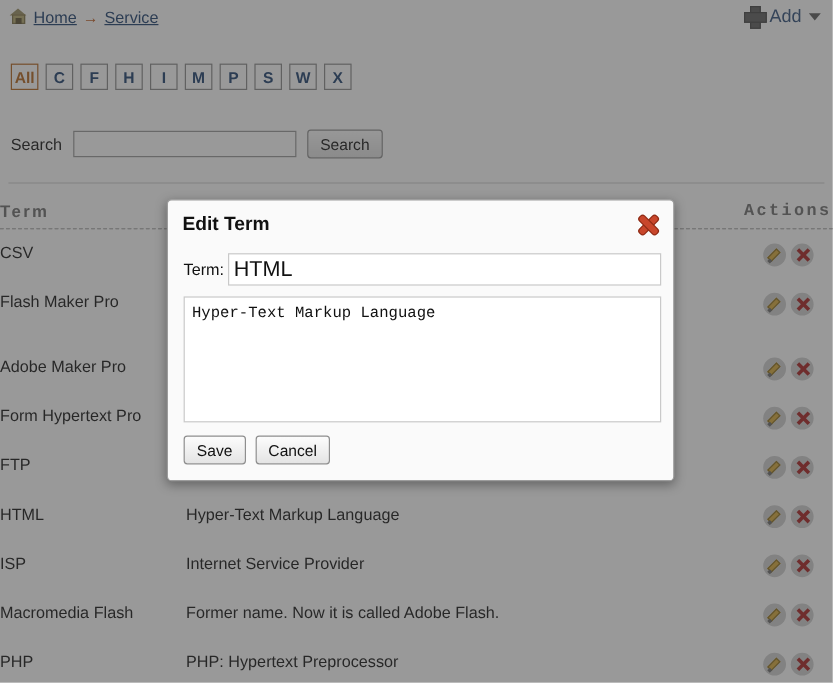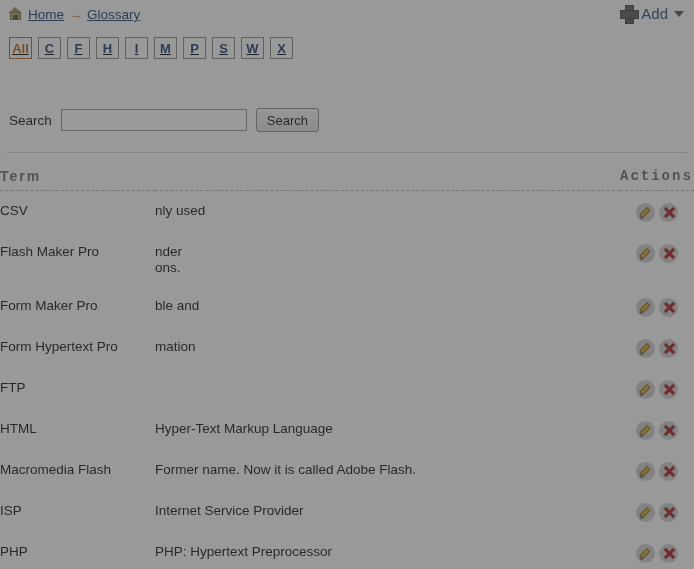--- a/index.html
+++ b/index.html
@@ -64,22 +64,22 @@
   .add-label { color: #2f4f7a; font-size: 15px; }
   .caret-down {
     width: 0; height: 0;
     border-left: 5px solid transparent;
     border-right: 5px solid transparent;
     border-top: 6px solid #5a5a5a;
     margin-left: 2px;
   }
 
   .alpha-row {
-    position: absolute; left: 9px; top: 37px;
-    display: flex; gap: 6px; text-decoration: underline;
+    position: absolute; left: 9px; top: 53px;
+    display: flex; gap: 6px;
   }
   .alpha {
     width: 23px; height: 22px;
     border: 1px solid #8b8b8b;
     display: flex; align-items: center; justify-content: center;
     font-size: 13px; font-weight: bold; color: #1d3f6e;
     cursor: pointer; background: transparent;
   }
   .alpha.active { border-color: #b5651d; color: #b5651d; }
 
@@ -228,21 +228,21 @@
   <div id="page-content">
 
     <div class="breadcrumb">
       <span class="home-ico">
         <span class="roof"></span>
           <span class="body"></span>
           <span class="door"></span>
       </span>
       <span class="bc-link">Home</span>
       <span class="bc-sep">→</span>
-      <span class="bc-link">Glossary</span>
+      <span class="bc-link">Service</span>
     </div>
 
     <div class="add-btn">
       <span class="plus-ico"></span>
       <span class="add-label">Add</span>
       <span class="caret-down"></span>
     </div>
 
     <div class="alpha-row" id="alpha-row">
         <div class="alpha active">All</div>
@@ -279,53 +279,72 @@
             <td class="c-desc" style="white-space: pre-line;">nly used</td>
             <td class="c-act"><span class="ico-btn ico-pencil"></span><span class="ico-btn ico-x"></span></td>
           </tr>
           <tr>
             <td class="c-term">Flash Maker Pro</td>
             <td class="c-desc" style="white-space: pre-line;">nder
 ons.</td>
             <td class="c-act"><span class="ico-btn ico-pencil"></span><span class="ico-btn ico-x"></span></td>
           </tr>
           <tr>
-            <td class="c-term">Form Maker Pro</td>
+            <td class="c-term">Adobe Maker Pro</td>
             <td class="c-desc" style="white-space: pre-line;">ble and</td>
             <td class="c-act"><span class="ico-btn ico-pencil"></span><span class="ico-btn ico-x"></span></td>
           </tr>
           <tr>
             <td class="c-term">Form Hypertext Pro</td>
             <td class="c-desc" style="white-space: pre-line;">mation</td>
             <td class="c-act"><span class="ico-btn ico-pencil"></span><span class="ico-btn ico-x"></span></td>
           </tr>
           <tr>
             <td class="c-term">FTP</td>
             <td class="c-desc" style="white-space: pre-line;"></td>
             <td class="c-act"><span class="ico-btn ico-pencil"></span><span class="ico-btn ico-x"></span></td>
           </tr>
           <tr>
             <td class="c-term">HTML</td>
             <td class="c-desc" style="white-space: pre-line;">Hyper-Text Markup Language</td>
             <td class="c-act"><span class="ico-btn ico-pencil"></span><span class="ico-btn ico-x"></span></td>
           </tr>
           <tr>
+            <td class="c-term">ISP</td>
+            <td class="c-desc" style="white-space: pre-line;">Internet Service Provider</td>
+            <td class="c-act"><span class="ico-btn ico-pencil"></span><span class="ico-btn ico-x"></span></td>
+          </tr>
+          <tr>
             <td class="c-term">Macromedia Flash</td>
             <td class="c-desc" style="white-space: pre-line;">Former name. Now it is called Adobe Flash.</td>
-            <td class="c-act"><span class="ico-btn ico-pencil"></span><span class="ico-btn ico-x"></span></td>
-          </tr>
-          <tr>
-            <td class="c-term">ISP</td>
-            <td class="c-desc" style="white-space: pre-line;">Internet Service Provider</td>
             <td class="c-act"><span class="ico-btn ico-pencil"></span><span class="ico-btn ico-x"></span></td>
           </tr>
           <tr>
             <td class="c-term">PHP</td>
             <td class="c-desc" style="white-space: pre-line;">PHP: Hypertext Preprocessor</td>
             <td class="c-act"><span class="ico-btn ico-pencil"></span><span class="ico-btn ico-x"></span></td>
           </tr>
         </tbody>
     </table>
   </div>
 
   <div id="overlay"></div>
 
+  <div id="modal">
+    <div class="modal-title">Edit Term</div>
+    <div class="modal-close">
+      <span></span>
+        <span></span>
+    </div>
+
+    <div class="field-row">
+      <span class="field-label">Term:</span>
+      <input class="term-input" type="text" placeholder="" value="HTML" style="">
+    </div>
+
+    <textarea class="desc-area" placeholder="" style="">Hyper-Text Markup Language</textarea>
+
+    <div class="modal-actions">
+      <button class="m-btn">Save</button>
+      <button class="m-btn">Cancel</button>
+    </div>
+  </div>
 </div>
 
 </body></html>

